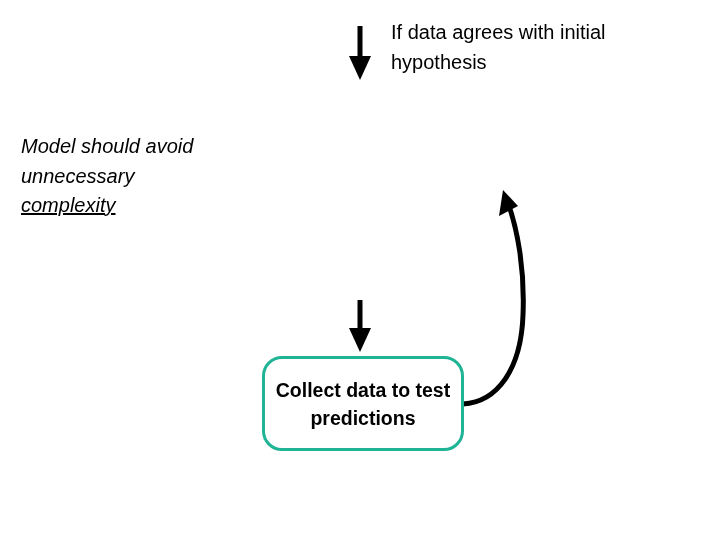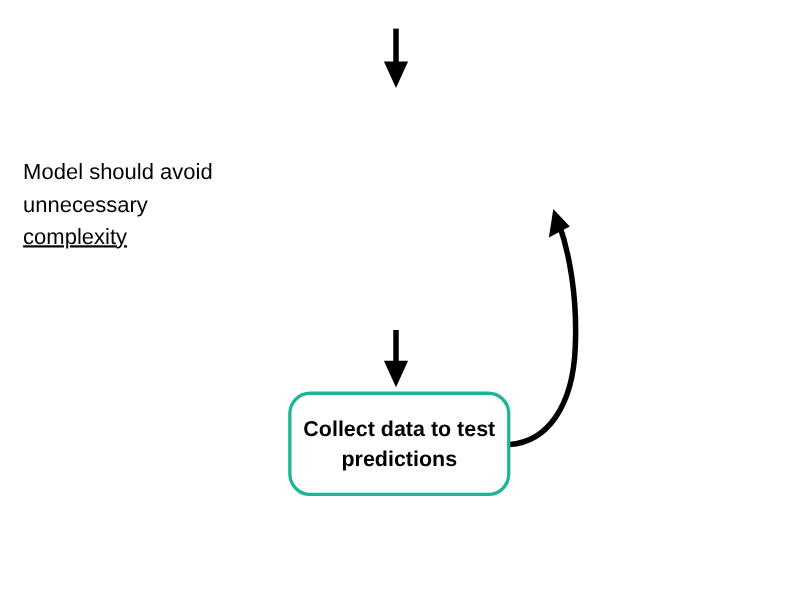--- a/index.html
+++ b/index.html
@@ -59,22 +59,23 @@
     position: absolute;
     color: #000000;
     font-size: 20px;
     line-height: 29.5px;
     font-weight: normal;
     white-space: pre-line;
     z-index: 4;
   }
   #note-left {
     left: 21px;
-    top: 143px;
+    top: 132px;
     width: 180px;
+    font-style: italic;
   }
   #note-top {
     left: 391px;
     top: 18px;
     width: 300px;
   }
   #note-right {
     left: 536px;
     top: 253px;
     width: 184px;
@@ -116,15 +117,16 @@
     </g>
   </svg>
 
 
   <div class="proc-box" id="box-collect">
     <span>Collect data to test predictions</span>
   </div>
 
   <div class="note" id="note-left"><span>Model should avoid unnecessary </span><span class="underline-word">complexity</span></div>
 
+  <div class="note" id="note-top"><span>If data agrees with initial hypothesis</span></div>
 
 
 </div>
 
 </body></html>

